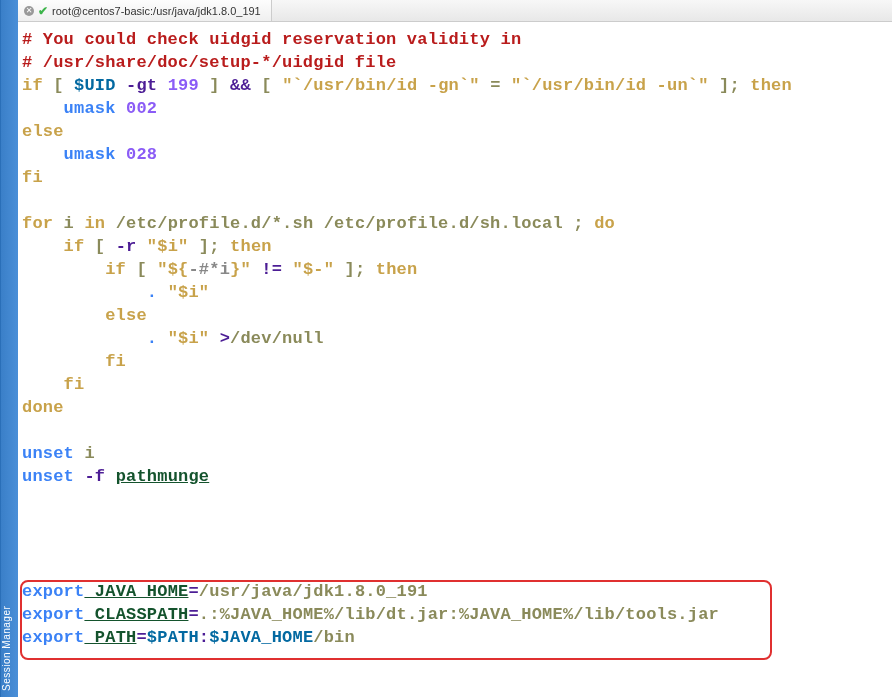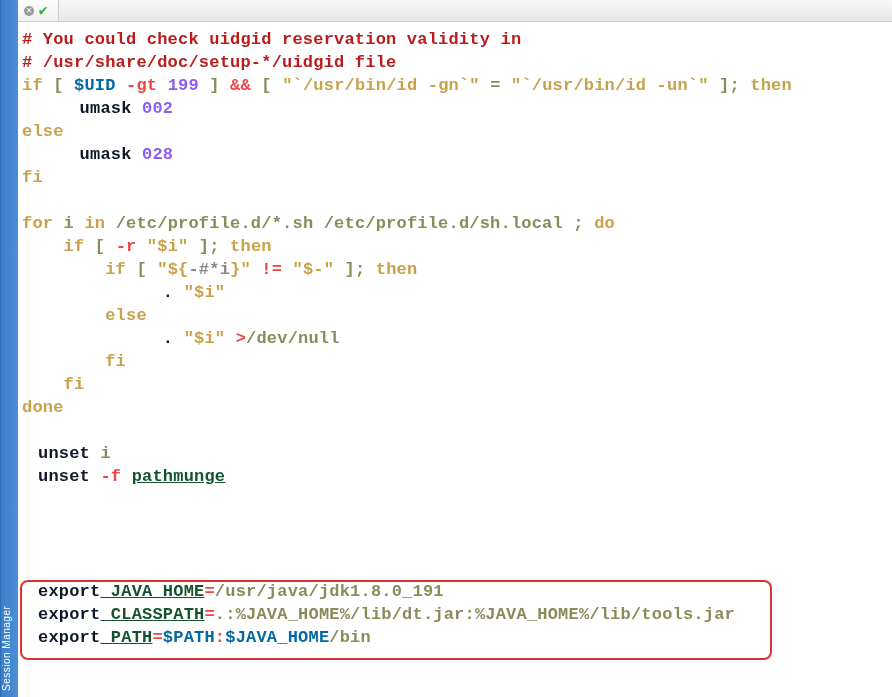--- a/index.html
+++ b/index.html
@@ -74,25 +74,25 @@
     font-size: 17px;
     line-height: 23px;
     font-weight: bold;
     letter-spacing: 0.2px;
     position: relative;
     overflow: hidden;
   }
   pre { font-family: inherit; }
   .c-comment { color: #b91c1c; }
   .c-kw      { color: #c8a24a; text-align: right; }
-  .c-op      { color: #ef4444; }
+  .c-op      { color: #4c1d95; }
   .c-num     { color: #8b5cf6; font-weight: bold; }
   .c-var     { color: #0369a1; }
   .c-str     { color: #c8a24a; }
-  .c-cmd     { color: #0f172a; margin-left: 16px; }
+  .c-cmd     { color: #3b82f6; }
   .c-ident   { color: #14532d; text-decoration: underline; }
   .c-plain   { color: #8a8a5a; }
   .c-starred { color: #888; }
   .highlight-box {
     position: absolute;
     border: 2.5px solid #e03030;
     border-radius: 8px;
     left: 2px;
     width: 752px;
     top: 558px;
@@ -103,20 +103,21 @@
 </head>
 <body>
 
 <div class="session-manager">Session Manager</div>
 
 <div class="main">
   <div class="tabbar">
     <div class="tab">
       <span class="close-x">✕</span>
       <span class="check">✔</span>
+      <span>root@centos7-basic:/usr/java/jdk1.8.0_191</span>
     </div>
   </div>
 
   <div class="terminal">
 <pre><span class="c-comment"># You could check uidgid reservation validity in</span>
 <span class="c-comment"># /usr/share/doc/setup-*/uidgid file</span>
 <span class="c-kw">if</span><span class="c-plain"> [ </span><span class="c-var">$UID</span><span class="c-op"> -gt </span><span class="c-num">199</span><span class="c-plain"> ] </span><span class="c-op">&amp;&amp;</span><span class="c-plain"> [ </span><span class="c-str">"`/usr/bin/id -gn`"</span><span class="c-plain"> = </span><span class="c-str">"`/usr/bin/id -un`"</span><span class="c-plain"> ]</span><span class="c-plain">; </span><span class="c-kw">then</span>
 <span class="c-cmd">    umask </span><span class="c-num">002</span>
 <span class="c-kw">else</span>
 <span class="c-cmd">    umask </span><span class="c-num">028</span>

